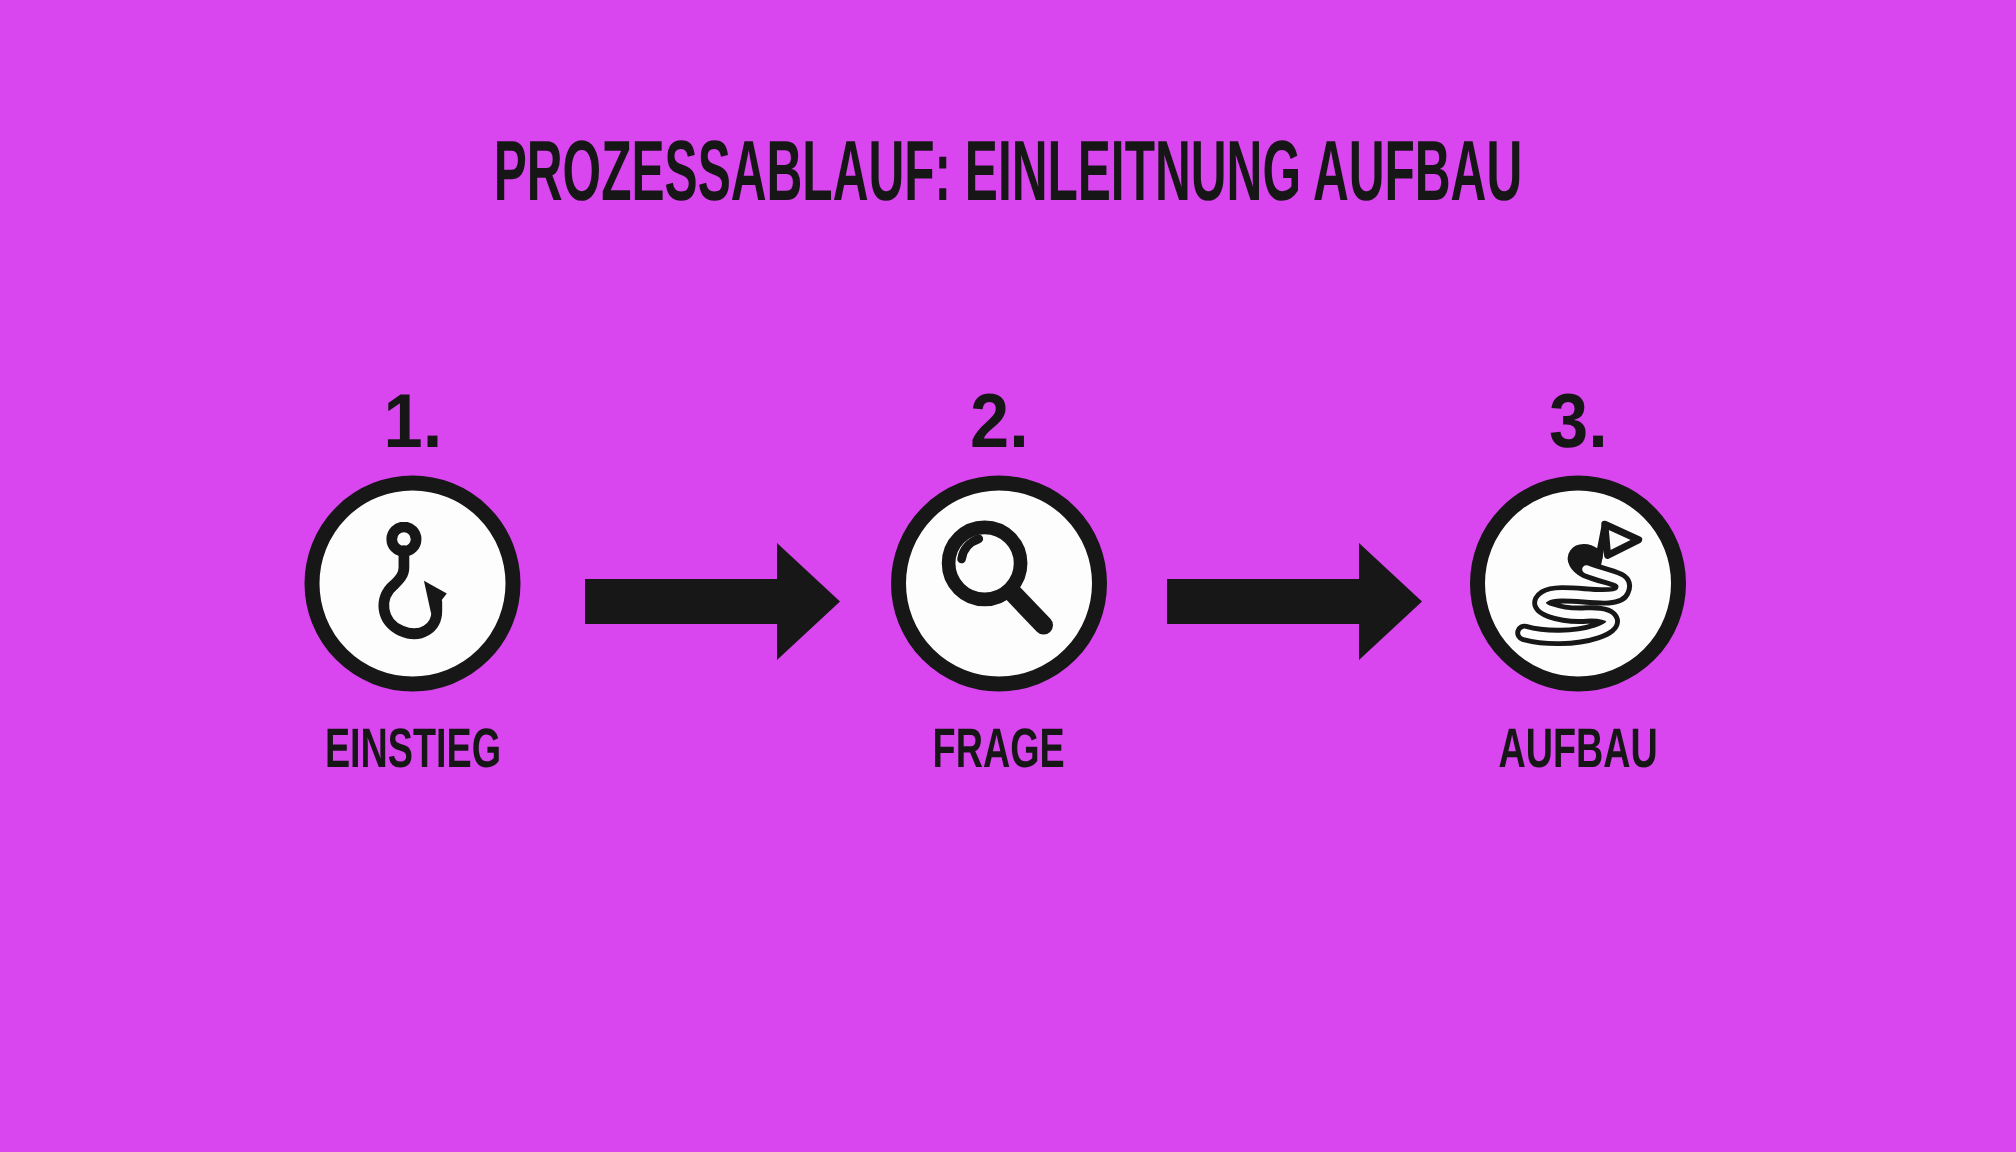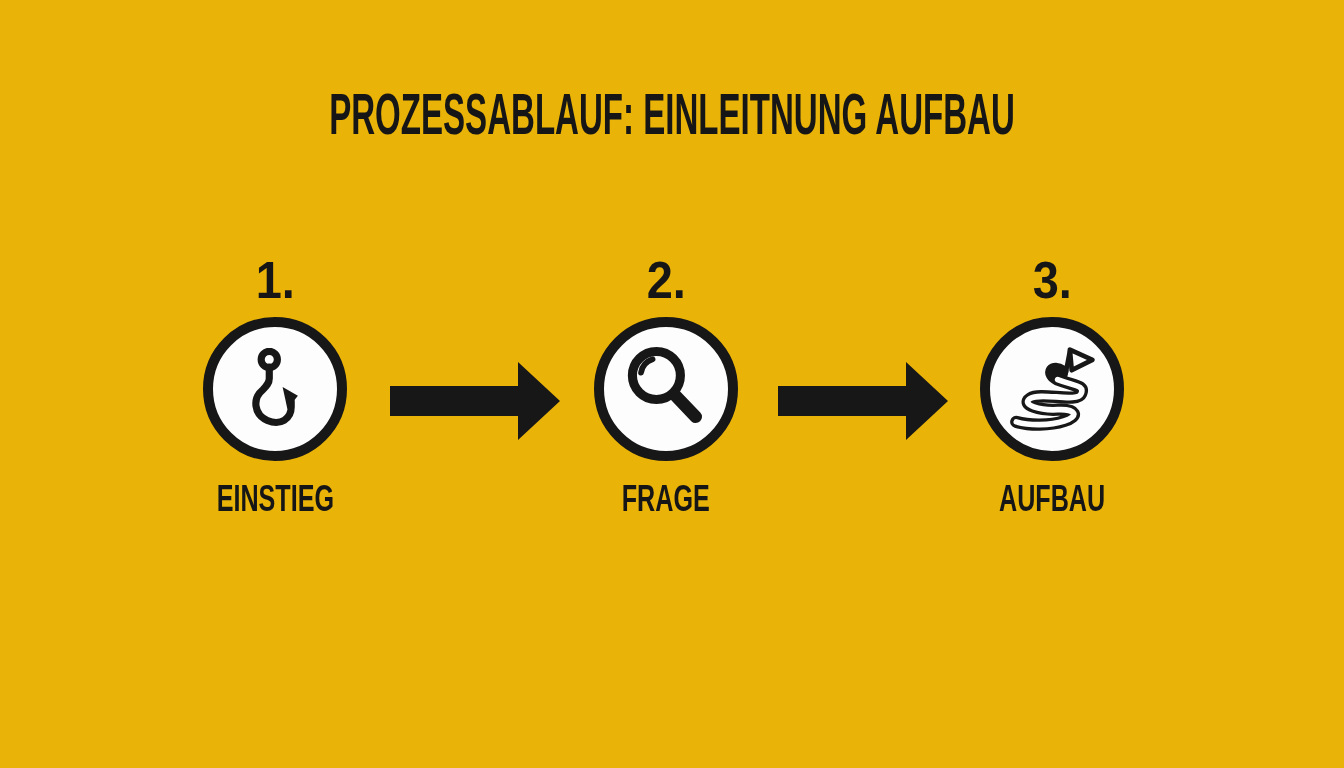--- a/index.html
+++ b/index.html
@@ -1,20 +1,20 @@
 <!DOCTYPE html>
 <html><head>
 <meta charset="utf-8">
 <style>
   * { margin:0; padding:0; box-sizing:border-box; }
   html,body { background:#fdfdfd; }
   .canvas {
     position:relative;
     width:1344px; height:768px;
-    background:#eab308;
+    background:#d946ef;
     font-family:"Liberation Sans", sans-serif;
     overflow:hidden;
     color:#171717;
   }
   .title {
     position:absolute;
     top:86px; left:0; width:1344px;
     text-align:center;
     font-size:57px; font-weight:700; line-height:1;
     white-space:nowrap;

